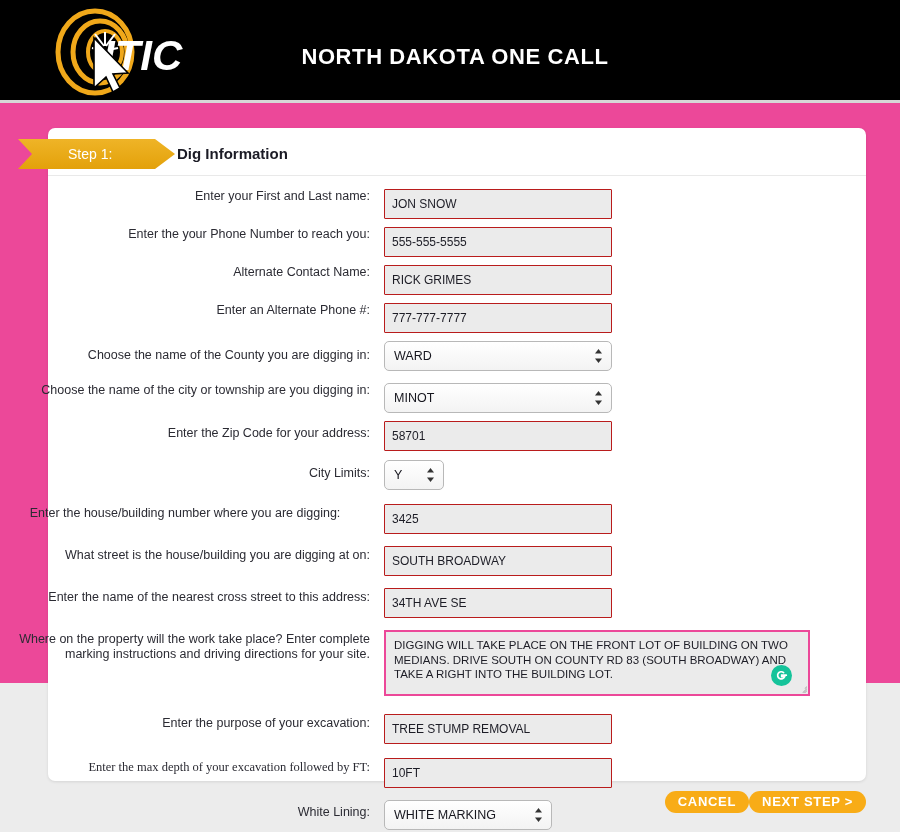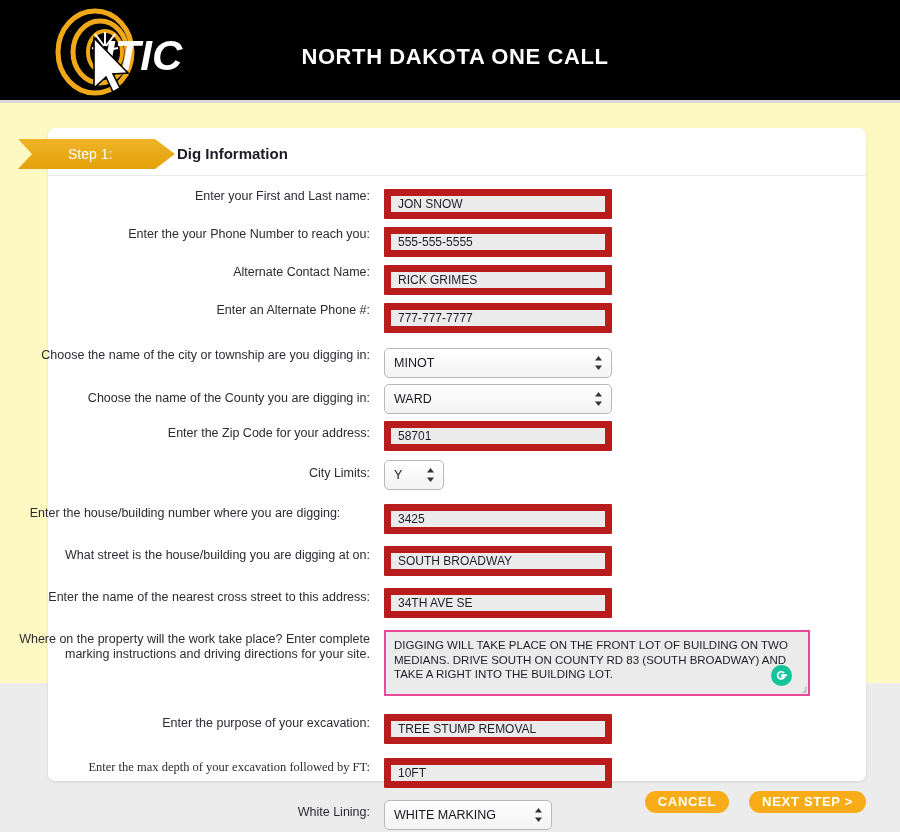--- a/index.html
+++ b/index.html
@@ -41,21 +41,21 @@
     position: absolute;
     left: 0; bottom: 0;
     width: 900px; height: 3px;
     background: #d7d7d7;
   }
 
   
   .page {
     position: relative;
     width: 900px; height: 580px;
-    background: #fef9c3;
+    background: #ec4899;
   }
   .card {
     position: absolute;
     left: 48px; top: 25px;
     width: 818px; height: 653px;
     background: #ffffff;
     border-radius: 7px;
     box-shadow: 0 1px 3px rgba(0,0,0,0.10);
   }
 
@@ -114,21 +114,21 @@
     color: #2b2b33;
     line-height: 15px;
   }
   .field { flex: 1 1 auto; }
 
   .txt {
     display: block;
     width: 228px;
     height: 30px;
     background: #ebebeb;
-    border: 7px solid #b91c1c;
+    border: 1px solid #b91c1c;
     border-radius: 1px;
     font-size: 12px;
     color: #1d1d26;
     padding: 0 7px;
     font-family: "Liberation Sans", sans-serif;
     outline: none;
   }
 
   .sel {
     position: relative;
@@ -191,21 +191,21 @@
   .rg3 { width: 3px; bottom: 6px; }
 
   
   .footer {
     position: absolute;
     left: 0; top: 688px;
     width: 900px;
     display: flex;
     justify-content: flex-end;
     padding-right: 34px;
-    gap: 20px;
+    gap: 0;
   }
   .btn {
     display: inline-block;
     background: #f8ac17;
     color: #ffffff;
     font-size: 13px;
     font-weight: bold;
     letter-spacing: 0.7px;
     border: none;
     border-radius: 12px;
@@ -272,50 +272,50 @@
       </div>
     </div>
 
     <div class="row">
       <div class="label">Enter an Alternate Phone #:</div>
       <div class="field">
         <input class="txt" type="text" value="777-777-7777" style="">
       </div>
     </div>
 
+    <div class="row" style="margin-bottom:5px;">
+      <div class="label" style="padding-top:7px;">Choose the name of the County you are digging in:</div>
+      <div class="field">
+        <div class="sel">
+          <span>WARD</span>
+          <span class="arrows">
+            <svg viewBox="0 0 9 16" width="9" height="16">
+                <path d="M4.5 1 L8 5.5 L1 5.5 Z" fill="#333"></path>
+                <path d="M4.5 15 L8 10.5 L1 10.5 Z" fill="#333"></path>
+              </svg>
+          </span>
+        </div>
+      </div>
+    </div>
+
     <div class="row" style="margin-bottom:6px;">
       <div class="label" style="padding-top:7px;">Choose the name of the city or township are you digging in:</div>
       <div class="field" style="padding-top:7px;">
         <div class="sel">
           <span>MINOT</span>
           <span class="arrows">
             <svg viewBox="0 0 9 16" width="9" height="16">
                 <path d="M4.5 1 L8 5.5 L1 5.5 Z" fill="#333"></path>
                 <path d="M4.5 15 L8 10.5 L1 10.5 Z" fill="#333"></path>
               </svg>
           </span>
         </div>
       </div>
     </div>
 
-    <div class="row" style="margin-bottom:5px;">
-      <div class="label" style="padding-top:7px;">Choose the name of the County you are digging in:</div>
-      <div class="field">
-        <div class="sel">
-          <span>WARD</span>
-          <span class="arrows">
-            <svg viewBox="0 0 9 16" width="9" height="16">
-                <path d="M4.5 1 L8 5.5 L1 5.5 Z" fill="#333"></path>
-                <path d="M4.5 15 L8 10.5 L1 10.5 Z" fill="#333"></path>
-              </svg>
-          </span>
-        </div>
-      </div>
-    </div>
-
     <div class="row" style="margin-bottom:9px;">
       <div class="label" style="padding-top:7px;">Enter the Zip Code for your address:</div>
       <div class="field" style="padding-top:2px;">
         <input class="txt" type="text" value="58701" style="">
       </div>
     </div>
 
     <div class="row" style="margin-bottom:10px;">
       <div class="label" style="padding-top:6px;">City Limits:</div>
       <div class="field">

